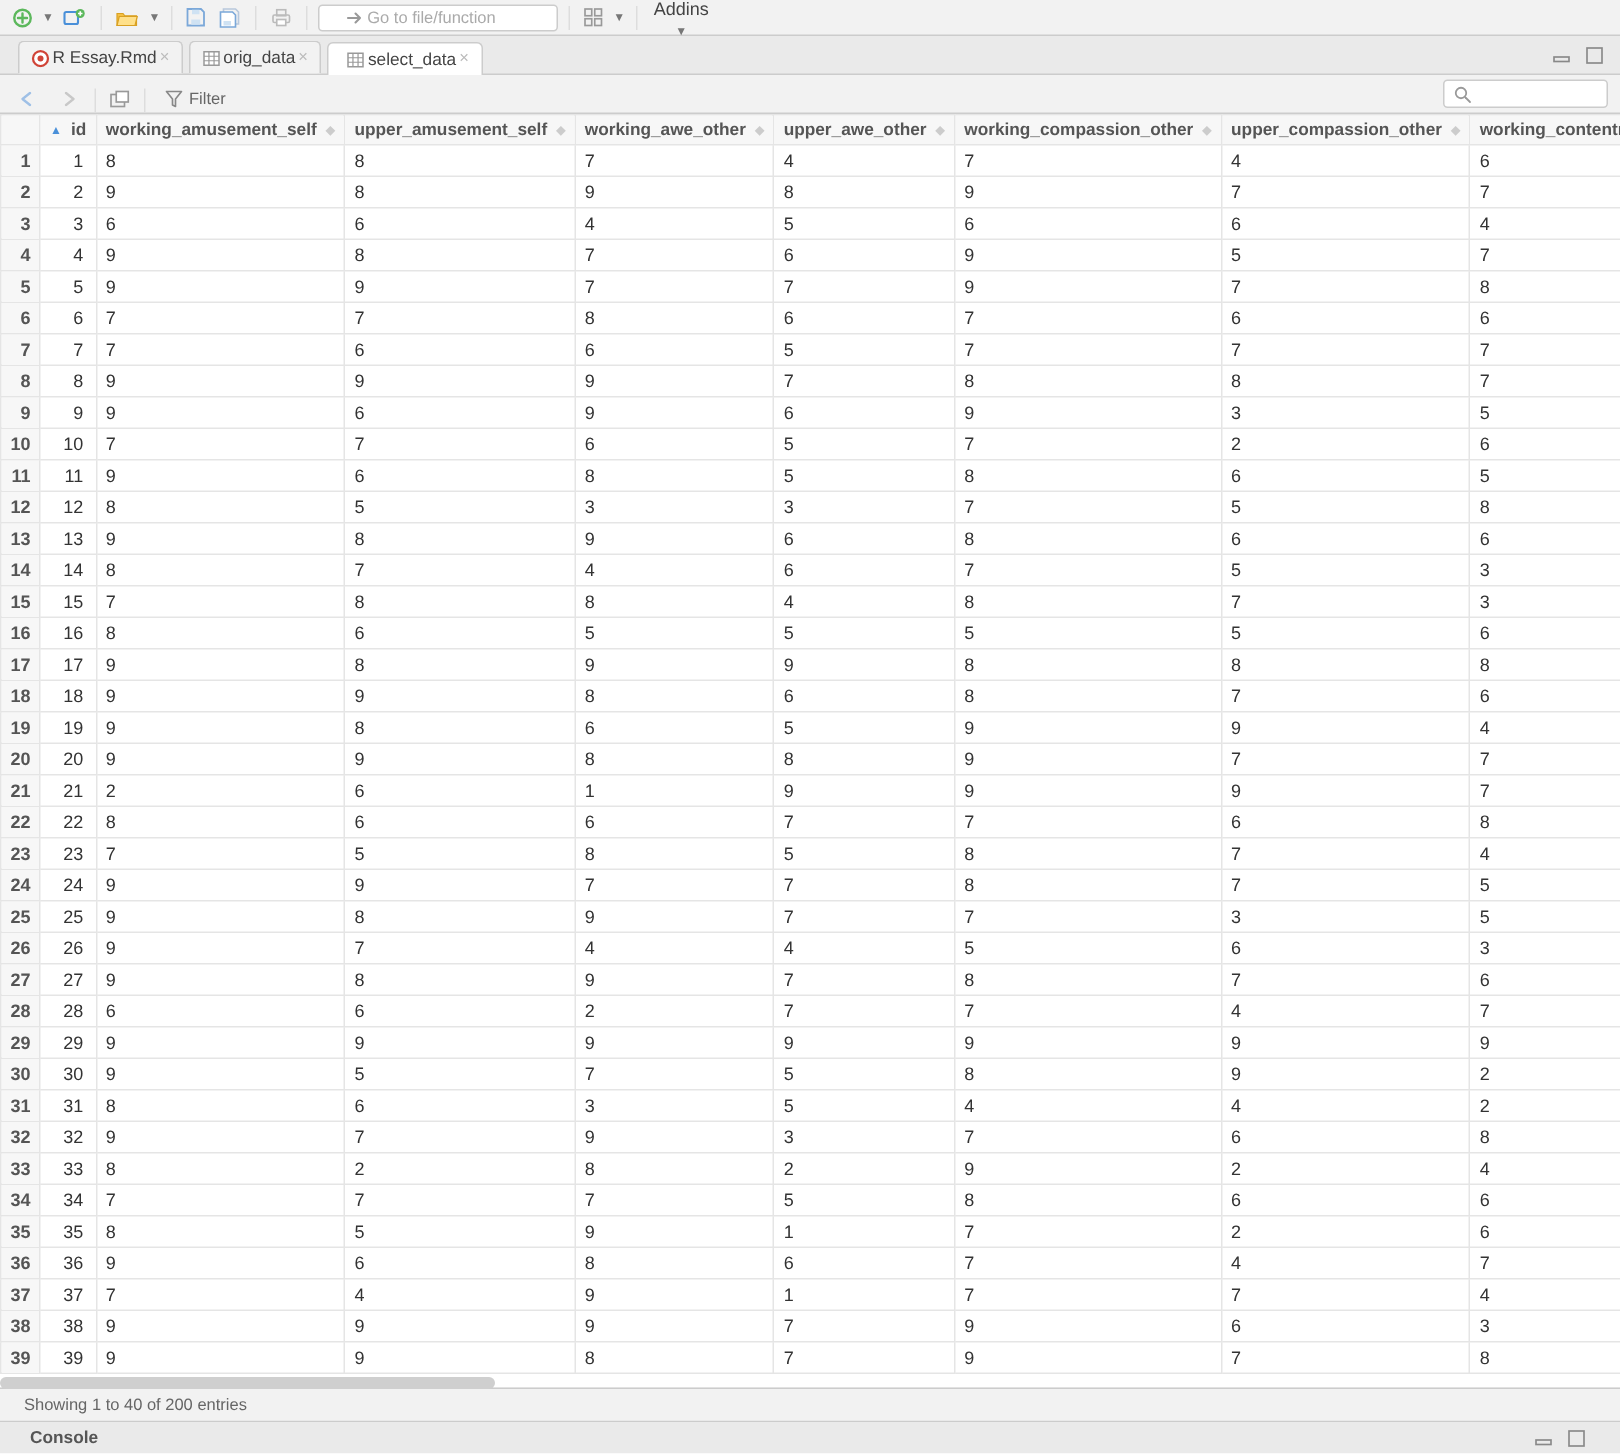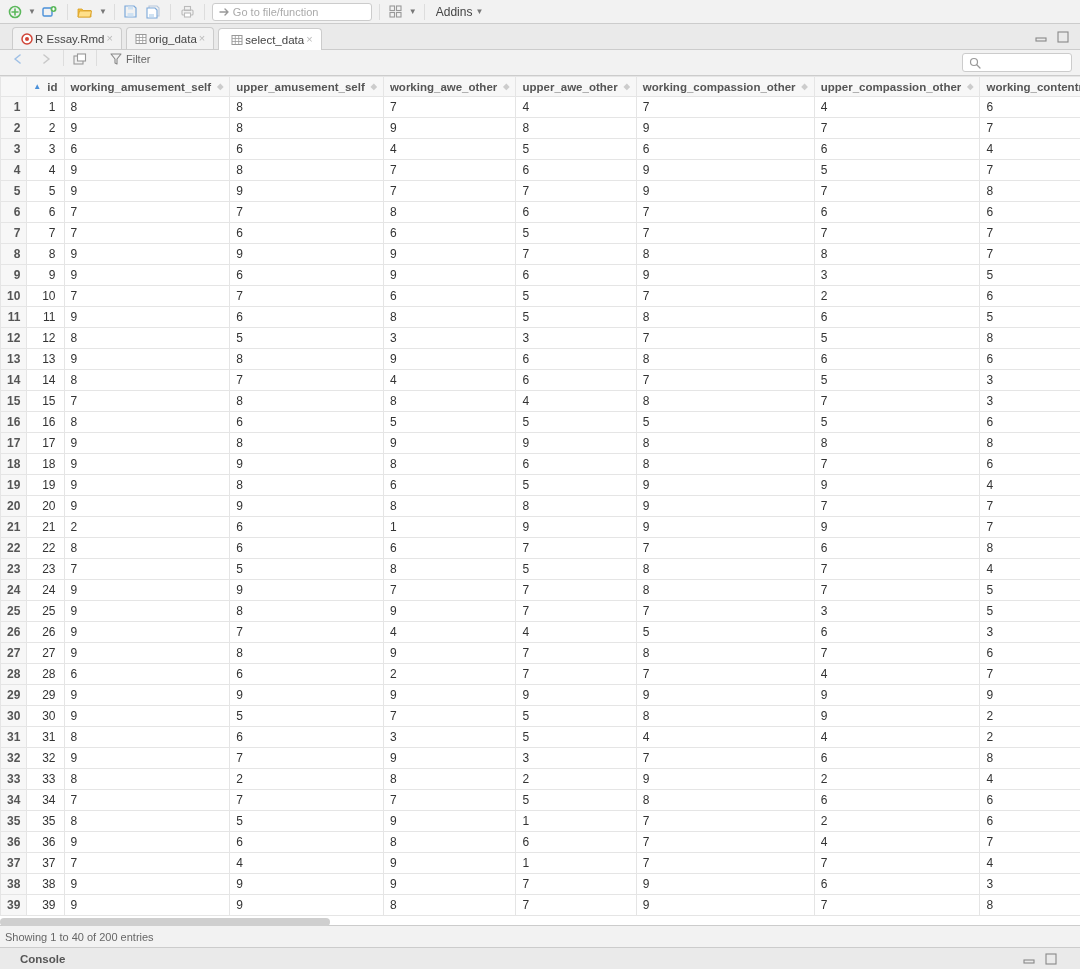--- a/index.html
+++ b/index.html
@@ -46,27 +46,28 @@
     display:inline-flex;align-items:center;justify-content:center;
     min-width:18px;height:18px;padding:0 2px;border-radius:3px;
     cursor:pointer;
   }
   .icon{display:inline-block;}
   .go-to-box{
     display:flex;align-items:center;gap:0;
     background:#ffffff;border:1px solid var(--border);
     height:18px;border-radius:3px;padding:0 6px;
     min-width:160px;
+    justify-content:center;
   }
   .go-to-box input{
     border:none;outline:none;font-size:11px;width:110px;color:var(--text);
     background:transparent;
   }
   .go-to-box input::placeholder{color:var(--text-dim);}
-  .addins{display:flex;align-items:center;gap:3px;cursor:pointer;padding:0 4px;font-size:12px;color:#444;}
+  .addins{display:flex;align-items:center;gap:3px;cursor:pointer;padding:0 4px;font-size:12px;color:#444;flex-direction:column;}
   .caret-down{font-size:8px;color:#777;}
 
   
   .tab-strip{
     height:26px;
     background:var(--panel-bg2);
     border-bottom:1px solid var(--border);
     display:flex;align-items:flex-end;
     padding-left:12px;
     gap:4px;
@@ -87,21 +88,21 @@
   .tab.active{background:#ffffff;position:relative;top:1px;padding-left:12px;}
   .tab-icon{width:12px;height:12px;display:inline-flex;align-items:center;justify-content:center;}
   .tab-close{color:#bbb;font-size:11px;line-height:1;}
   .tab-strip-right{position:absolute;right:8px;top:4px;display:flex;gap:4px;}
   .win-icon{width:14px;height:14px;}
 
   
   .viewer-toolbar{
     height:26px;background:var(--panel-bg);
     border-bottom:1px solid var(--border);
-    display:flex;align-items:flex-start;gap:4px;padding:0 8px;
+    display:flex;align-items:flex-end;gap:4px;padding:0 8px;
     flex:0 0 auto;
     position:relative;
   }
   .nav-arrow{width:22px;height:18px;display:inline-flex;align-items:center;justify-content:center;border:1px solid transparent;border-radius:3px;color:#999;cursor:pointer;}
   .filter-btn{display:inline-flex;align-items:center;gap:4px;padding:0 6px;height:18px;cursor:pointer;color:#666;}
   .search-box{
     position:absolute;right:8px;top:3px;
     display:flex;align-items:center;gap:4px;
     background:#fff;border:1px solid var(--border);border-radius:3px;
     height:19px;padding:0 6px;min-width:110px;
@@ -145,21 +146,21 @@
     display:flex;align-items:center;justify-content:space-between;gap:6px;
   }
   .sort-caret{font-size:8px;color:#bbb;}
   .sort-caret.asc-on{color:#4a90d9;}
   .col-width-default{width:155px;}
 
   
   .table-footer{
     height:22px;background:var(--panel-bg);
     border-top:1px solid var(--border);
-    display:flex;align-items:center;padding-left:5px;
+    display:flex;align-items:center;padding-left:16px;
     font-size:11px;color:#666;
     flex:0 0 auto;
     position:relative;
   }
   .hscroll-track{
     position:absolute;left:0;right:0;top:-8px;height:8px;
     background:transparent;
   }
   .hscroll-thumb{
     position:absolute;left:0;top:0;height:8px;width:330px;

